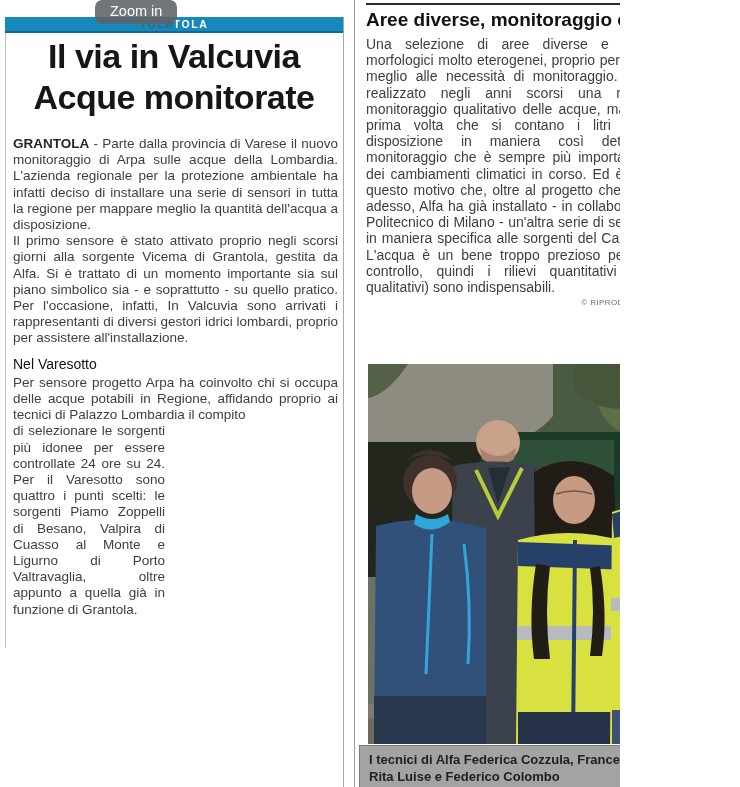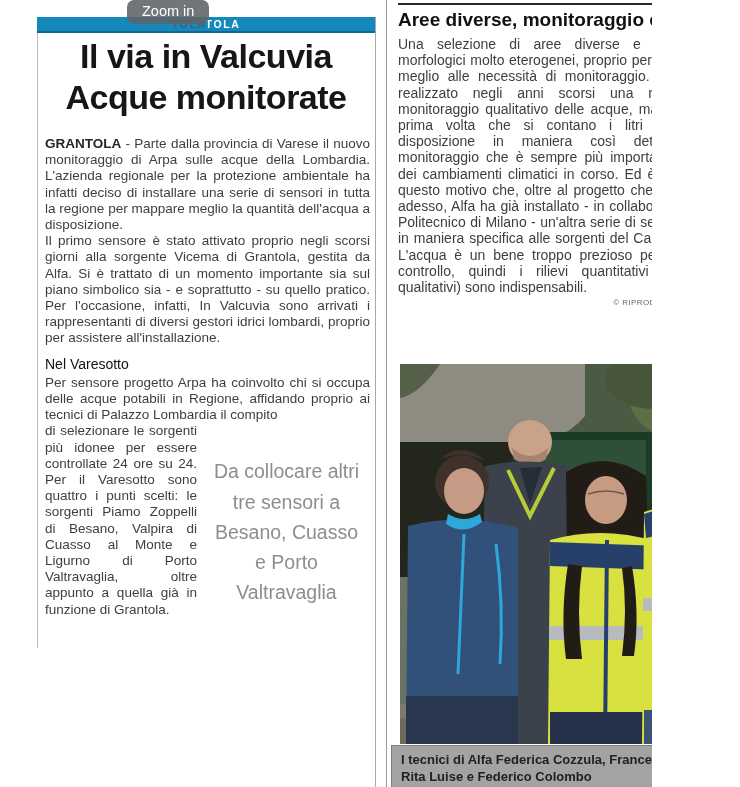--- a/index.html
+++ b/index.html
@@ -1,17 +1,17 @@
 <!DOCTYPE html>
 <html><head>
 <meta charset="utf-8">
 <style>
   html,body{margin:0;padding:0;background:#fff;}
   #canvas{position:relative;width:620px;height:787px;background:#ffffff;
-          font-family:"Liberation Sans",sans-serif;overflow:hidden;margin-left:32px;}
+          font-family:"Liberation Sans",sans-serif;overflow:hidden;}
 
   
   .vline{position:absolute;width:1px;background:#a8a8a8;}
   #left-border-left{left:5px;top:31px;height:617px;background:#bdbdbd;}
   #left-border-right{left:343px;top:17px;height:770px;}
   #mid-divider{left:354px;top:0;height:787px;background:#9b9b9b;}
   #right-divider{left:715px;top:0;height:787px;background:#8f8f8f;}
 
   
   #zoom-btn{position:absolute;left:95px;top:0;z-index:9;
@@ -75,21 +75,20 @@
     <div>Acque monitorate</div>
   </div>
 
   <div id="left-body">
     <p><span class="lead-label">GRANTOLA</span><span> - Parte dalla provincia di Varese il nuovo monitoraggio di Arpa sulle acque della Lombardia. L'azienda regionale per la protezione ambientale ha infatti deciso di installare una serie di sensori in tutta la regione per mappare meglio la quantità dell'acqua a disposizione.</span></p>
     <p>Il primo sensore è stato attivato proprio negli scorsi giorni alla sorgente Vicema di Grantola, gestita da Alfa. Si è trattato di un momento importante sia sul piano simbolico sia - e soprattutto - su quello pratico. Per l'occasione, infatti, In Valcuvia sono arrivati i rappresentanti di diversi gestori idrici lombardi, proprio per assistere all'installazione.</p>
     <div class="subhead">Nel Varesotto</div>
     <p>Per sensore progetto Arpa ha coinvolto chi si occupa delle acque potabili in Regione, affidando proprio ai tecnici di Palazzo Lombardia il compito</p>
     <div class="split-row">
       <p class="narrow-col">di selezionare le sorgenti più idonee per essere controllate 24 ore su 24. Per il Varesotto sono quattro i punti scelti: le sorgenti Piamo Zoppelli di Besano, Valpira di Cuasso al Monte e Ligurno di Porto Valtravaglia, oltre appunto a quella già in funzione di Grantola.</p>
-      <div class="pull-quote">Da collocare altri tre sensori a Besano, Cuasso e Porto Valtravaglia</div>
     </div>
   </div>
 
   <div id="right-col">
     <div id="right-toprule"></div>
     <div id="right-heading">Aree diverse, monitoraggio completo</div>
     <p id="right-body">Una selezione di aree diverse e con contesti morfologici molto eterogenei, proprio per rispondere al meglio alle necessità di monitoraggio. Arpa ha già realizzato negli anni scorsi una rete per un monitoraggio qualitativo delle acque, ma questa è la prima volta che si contano i litri di acqua a disposizione in maniera così dettagliata. Un monitoraggio che è sempre più importante alla luce dei cambiamenti climatici in corso. Ed è appunto per questo motivo che, oltre al progetto che sta partendo adesso, Alfa ha già installato - in collaborazione con il Politecnico di Milano - un'altra serie di sensori dedicati in maniera specifica alle sorgenti del Campo dei Fiori. L'acqua è un bene troppo prezioso per perderne il controllo, quindi i rilievi quantitativi (ma anche qualitativi) sono indispensabili.</p>
     <div id="rights">© RIPRODUZIONE RISERVATA</div>
     <div id="byline">R.V.</div>
   </div>

